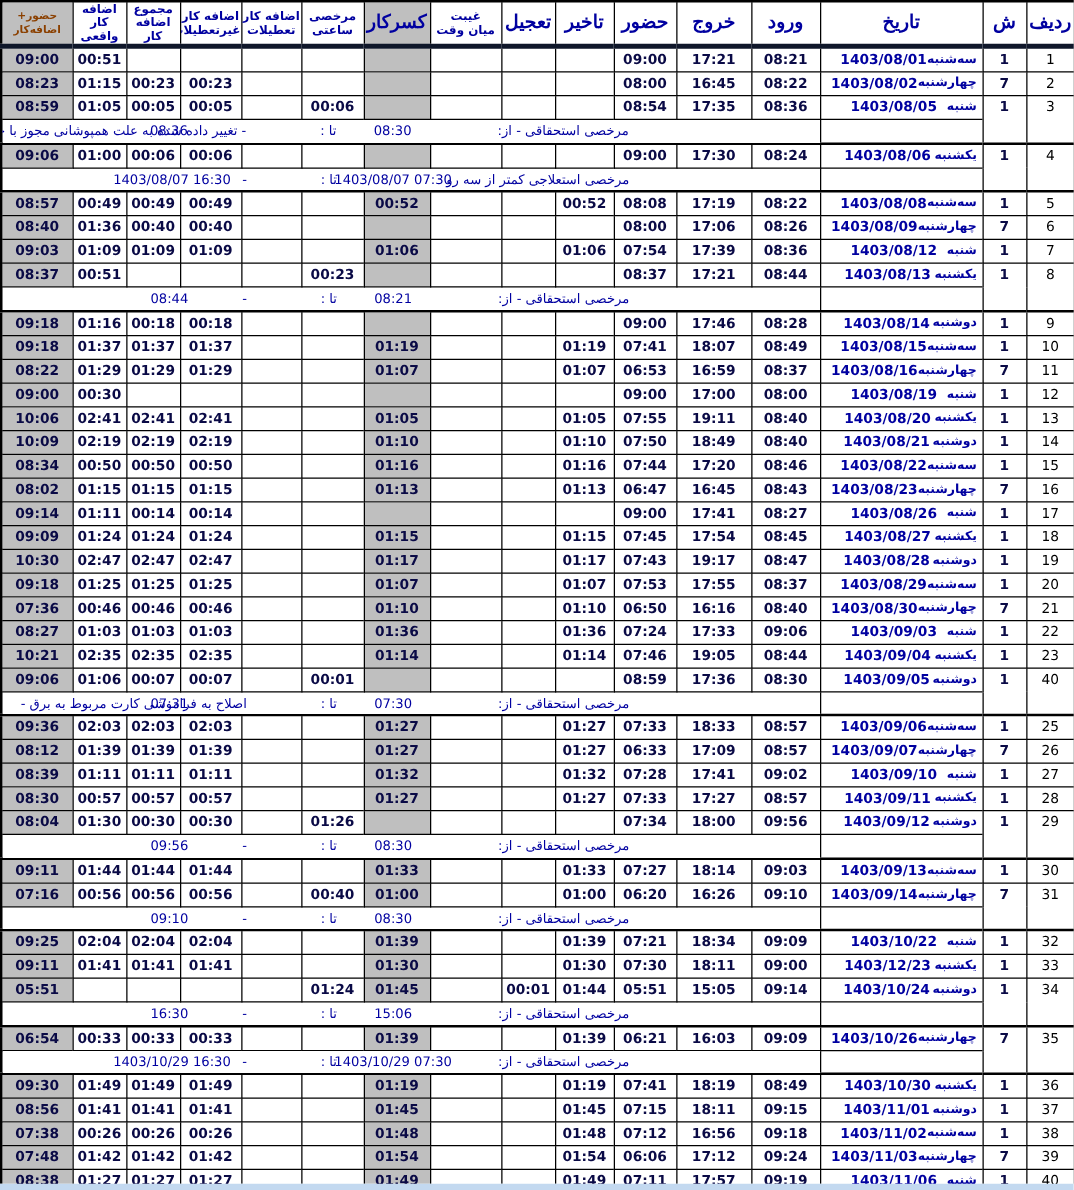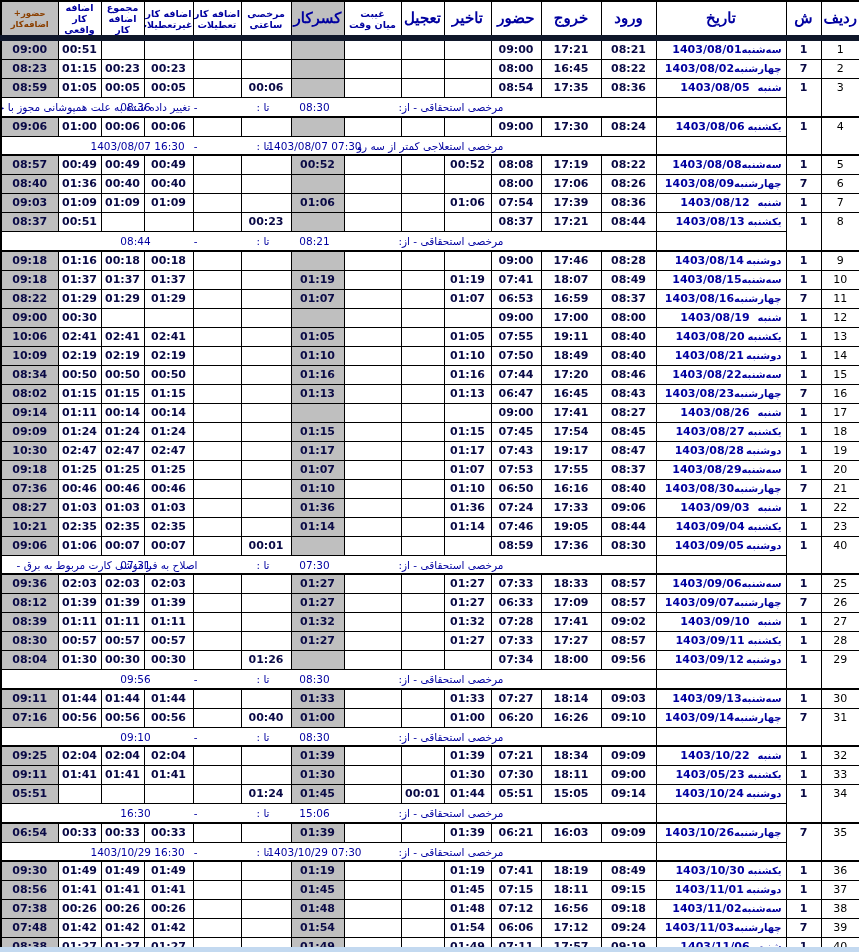--- a/index.html
+++ b/index.html
@@ -1,21 +1,21 @@
 <!DOCTYPE html>
 <html lang="fa"><head>
 <meta charset="utf-8">
 <style>
   html,body{margin:0;padding:0;background:#fff;}
   body{width:859px;font-family:"DejaVu Sans",sans-serif;}
   #wrap{width:859px;height:947px;overflow:hidden;}
   table{border-collapse:collapse;table-layout:fixed;width:859px;direction:rtl;border:2px solid #000;}
   col{}
   th,td{border:1px solid #000;padding:0;overflow:hidden;vertical-align:middle;box-sizing:border-box;}
-  thead th{height:28px;border-bottom:6px solid #0f172a;color:#0000a0;font-size:9.5px;font-weight:bold;line-height:11px;background:#fff;}
+  thead th{height:28px;border-bottom:4px solid #0f172a;color:#0000a0;font-size:9.5px;font-weight:bold;line-height:11px;background:#fff;}
   thead th.big{font-size:15px;font-family:Liberation Serif, serif;}
   thead th.gray{background:#bfbfbf;}
   thead th.first{color:#8b4000;font-size:8.5px;}
   tbody td{height:19px;font-size:11px;line-height:18px;text-align:center;color:#0a0a46;font-weight:bold;}
   td.c-gray{background:#bfbfbf;}
   td.col-radif{color:#000;font-weight:normal;font-size:11px;}
   td.col-sh{color:#0a0a46;font-weight:bold;}
   td.col-tarikh{padding:0 2px;}
   .date-flex{display:flex;align-items:center;height:100%;}
   .day-name{color:#0000a0;font-size:10px;font-weight:bold;white-space:nowrap;padding-right:2px;text-align:right;}
@@ -885,21 +885,21 @@
           <td class="time">02:04</td>
           <td class="time">02:04</td>
           <td class="c-gray time">09:25</td>
         </tr>
         <tr>
           <td class="col-radif">33</td>
           <td class="col-sh">1</td>
           <td class="col-tarikh">
             <div class="date-flex">
               <span class="day-name">یکشنبه</span>
-              <span class="date-num">1403/05/23</span>
+              <span class="date-num">1403/12/23</span>
             </div>
           </td>
           <td class="time">09:00</td>
           <td class="time">18:11</td>
           <td class="time">07:30</td>
           <td class="time">01:30</td>
           <td class="time"></td>
           <td class="time"></td>
           <td class="c-gray time">01:30</td>
           <td class="time"></td>

